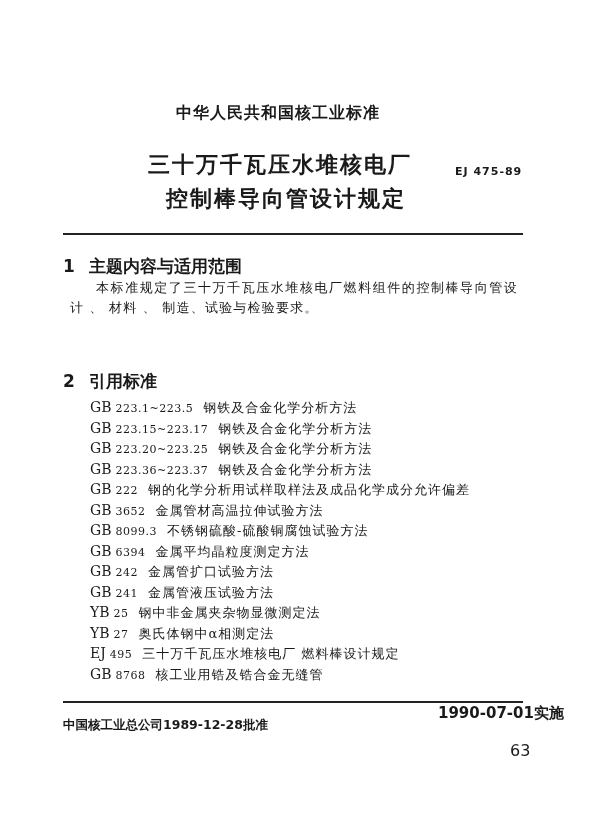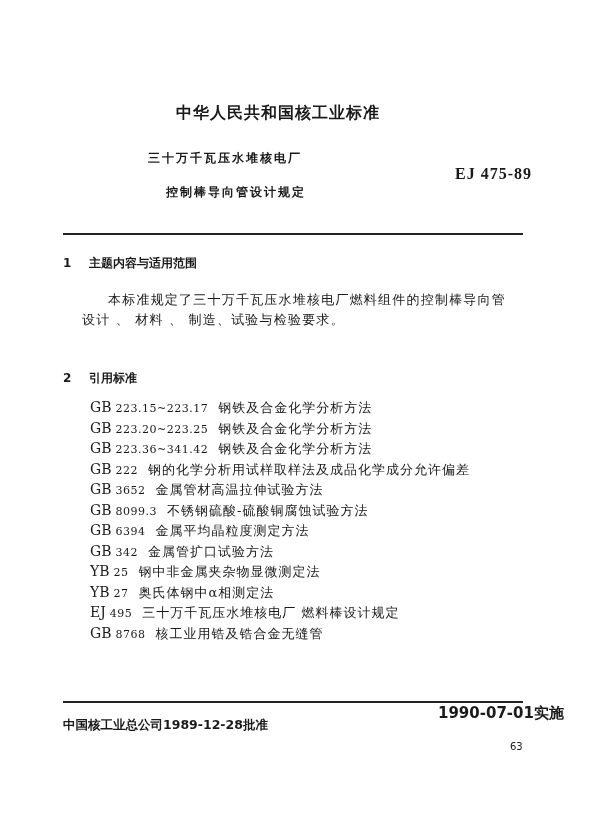--- a/index.html
+++ b/index.html
@@ -4,37 +4,37 @@
 <style>
   html, body { margin: 0; padding: 0; }
   body {
     width: 600px; height: 828px; background: #ffffff; position: relative;
     overflow: hidden; color: #1a1a1a;
     font-family: "DejaVu Serif", "Liberation Serif", serif;
   }
   .abs { position: absolute; white-space: nowrap; }
   .bold-sans { font-family: "DejaVu Sans", "Liberation Sans", sans-serif; font-weight: bold; }
   .org-title { left: 0; width: 524px; text-align: center; top: 103px; font-size: 16px; letter-spacing: 1px; margin-left: 16px; }
-  .doc-title { left: 148px; font-size: 12px; letter-spacing: 2px; }
+  .doc-title { left: 148px; font-size: 22px; letter-spacing: 2px; }
   .doc-title.l1 { top: 150px; }
   .doc-title.l2 { top: 184px; left: 166px; }
-  .std-no { left: 455px; top: 165px; font-size: 16px; letter-spacing: 1px; font-family: Liberation Serif, serif; }
+  .std-no { left: 455px; top: 165px; font-size: 11px; letter-spacing: 1px; }
   .rule { position: absolute; left: 63px; width: 460px; height: 2px; background: #222; }
-  .sec-head { left: 63px; font-size: 12px; }
+  .sec-head { left: 63px; font-size: 17px; }
   .sec-head .num { display: inline-block; width: 26px; }
   .para { position: absolute; left: 66px; width: 456px; font-size: 13px; line-height: 20px; letter-spacing: 1.2px; white-space: normal; }
-  .para p { margin: 16px; text-indent: 26px; text-align: justify; }
+  .para p { margin: 4px; text-indent: 26px; text-align: justify; }
   .refs { position: absolute; left: 90px; top: 398px; font-size: 13px; line-height: 19.5px; }
   .ref-row { white-space: nowrap; }
   .ref-org { font-size: 14px; }
   .ref-num { font-size: 11px; margin: 0 10px 0 4px; letter-spacing: 0.5px; }
   .ref-title { letter-spacing: 1px; }
   .footer-left { left: 63px; top: 717px; font-size: 12.5px; }
   .footer-right { left: 438px; top: 704px; font-size: 15px; }
-  .page-no { left: 510px; top: 741px; font-size: 10px; font-family: "DejaVu Sans", sans-serif; }
+  .page-no { left: 510px; top: 741px; font-size: 16px; font-family: "DejaVu Sans", sans-serif; }
 </style>
 </head>
 <body>
 
 <div class="abs bold-sans org-title">中华人民共和国核工业标准</div>
 <div class="abs bold-sans doc-title l1">三十万千瓦压水堆核电厂</div>
 <div class="abs bold-sans doc-title l2">控制棒导向管设计规定</div>
 <div class="abs bold-sans std-no">EJ 475-89</div>
 
 <div class="rule" style="top:233px;"></div>
@@ -45,28 +45,30 @@
 
 <div class="para" style="top:274px;">
   <p>本标准规定了三十万千瓦压水堆核电厂燃料组件的控制棒导向管设计 、 材料 、 制造、试验与检验要求。</p>
 </div>
 
 <div class="abs bold-sans sec-head" style="top:370px;">
   <span class="num">2</span><span>引用标准</span>
 </div>
 
 <div class="refs">
+  <div class="ref-row"><span class="ref-org">GB</span><span class="ref-num">223.1~223.5</span><span class="ref-title">钢铁及合金化学分析方法</span></div>
   <div class="ref-row"><span class="ref-org">GB</span><span class="ref-num">223.15~223.17</span><span class="ref-title">钢铁及合金化学分析方法</span></div>
   <div class="ref-row"><span class="ref-org">GB</span><span class="ref-num">223.20~223.25</span><span class="ref-title">钢铁及合金化学分析方法</span></div>
-  <div class="ref-row"><span class="ref-org">GB</span><span class="ref-num">223.36~341.42</span><span class="ref-title">钢铁及合金化学分析方法</span></div>
+  <div class="ref-row"><span class="ref-org">GB</span><span class="ref-num">223.36~223.37</span><span class="ref-title">钢铁及合金化学分析方法</span></div>
   <div class="ref-row"><span class="ref-org">GB</span><span class="ref-num">222</span><span class="ref-title">钢的化学分析用试样取样法及成品化学成分允许偏差</span></div>
   <div class="ref-row"><span class="ref-org">GB</span><span class="ref-num">3652</span><span class="ref-title">金属管材高温拉伸试验方法</span></div>
   <div class="ref-row"><span class="ref-org">GB</span><span class="ref-num">8099.3</span><span class="ref-title">不锈钢硫酸-硫酸铜腐蚀试验方法</span></div>
   <div class="ref-row"><span class="ref-org">GB</span><span class="ref-num">6394</span><span class="ref-title">金属平均晶粒度测定方法</span></div>
-  <div class="ref-row"><span class="ref-org">GB</span><span class="ref-num">342</span><span class="ref-title">金属管扩口试验方法</span></div>
+  <div class="ref-row"><span class="ref-org">GB</span><span class="ref-num">242</span><span class="ref-title">金属管扩口试验方法</span></div>
+  <div class="ref-row"><span class="ref-org">GB</span><span class="ref-num">241</span><span class="ref-title">金属管液压试验方法</span></div>
   <div class="ref-row"><span class="ref-org">YB</span><span class="ref-num">25</span><span class="ref-title">钢中非金属夹杂物显微测定法</span></div>
   <div class="ref-row"><span class="ref-org">YB</span><span class="ref-num">27</span><span class="ref-title">奥氏体钢中α相测定法</span></div>
   <div class="ref-row"><span class="ref-org">EJ</span><span class="ref-num">495</span><span class="ref-title">三十万千瓦压水堆核电厂  燃料棒设计规定</span></div>
   <div class="ref-row"><span class="ref-org">GB</span><span class="ref-num">8768</span><span class="ref-title">核工业用锆及锆合金无缝管</span></div>
 </div>
 
 <div class="rule" style="top:701px;"></div>
 
 <div class="abs bold-sans footer-left">中国核工业总公司1989-12-28批准</div>
 <div class="abs bold-sans footer-right">1990-07-01实施</div>

